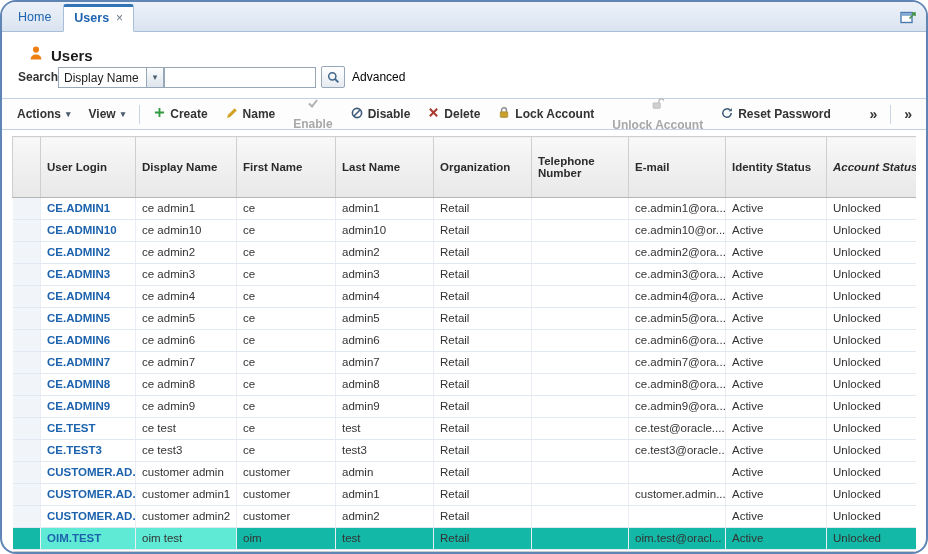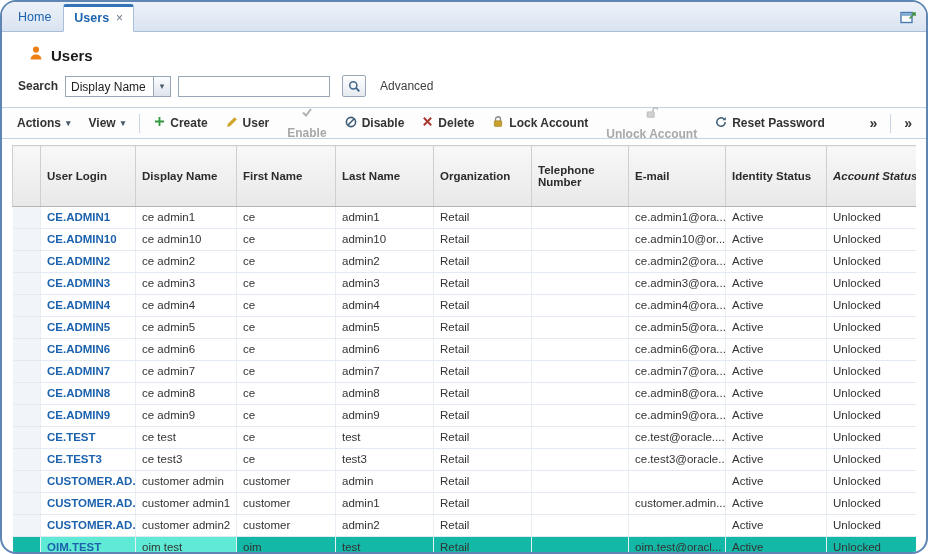--- a/index.html
+++ b/index.html
@@ -10,28 +10,28 @@
   .tabbar{height:30px;background:linear-gradient(#edf2f9,#d9e3f0);border-bottom:1px solid #a9bfd9;display:flex;align-items:flex-end;padding:0 10px;position:relative;}
   .home-link{color:#1e64b0;font-size:12.5px;padding:0 12px 7px 6px;cursor:pointer;}
   .tab{background:#fff;border:1px solid #a9bfd9;border-bottom:1px solid #fff;border-top:3px solid #3274b5;border-radius:3px 3px 0 0;padding:4px 10px 6px 10px;display:flex;align-items:center;gap:7px;margin-bottom:-1px;}
   .tab-label{color:#1e64b0;font-weight:bold;font-size:12.5px;}
   .tab-close{color:#6b7786;font-size:12px;line-height:1;cursor:pointer;}
   .newwin{position:absolute;right:9px;top:7px;width:17px;height:15px;cursor:pointer;}
 
   
   .title-row{display:flex;align-items:center;gap:7px;padding:13px 0 0 26px;}
   .title-row h1{font-size:15px;color:#1a1a1a;}
-  .search-row{display:flex;align-items:center;gap:7px;margin:10px 0 0 16px;font-size:12px;}
+  .search-row{display:flex;align-items:center;margin:1px 0 0 16px;font-size:12px;}
   .search-label{font-weight:bold;color:#333;}
   .combo{display:flex;width:106px;height:21px;border:1px solid #98a7b8;background:#fff;}
   .combo-text{flex:1;font-size:12px;color:#222;padding:3px 5px;white-space:nowrap;overflow:hidden;}
   .combo-btn{width:17px;border-left:1px solid #98a7b8;background:linear-gradient(#fcfdfe,#dde4ec);display:flex;align-items:center;justify-content:center;font-size:9px;color:#4a5b6e;cursor:pointer;}
   .search-input{width:152px;height:21px;border:1px solid #98a7b8;padding:0 5px;font-size:12px;font-family:inherit;}
   .search-btn{width:24px;height:22px;border:1px solid #98a7b8;background:linear-gradient(#fff,#e6ebf1);display:flex;align-items:center;justify-content:center;margin-left:5px;cursor:pointer;border-radius:2px;}
-  .adv-link{color:#404040;margin-left:7px;cursor:pointer;}
+  .adv-link{color:#000000;margin-left:7px;cursor:pointer;}
 
   
   .toolbar{margin-top:10px;height:32px;border-top:1px solid #c3d2e3;border-bottom:1px solid #c3d2e3;display:flex;align-items:center;padding:12px 6px;background:#fdfdfe;font-size:12px;color:#333;}
   .menu-btn,.tbtn{display:flex;align-items:center;gap:5px;padding:0 9px;font-weight:bold;cursor:pointer;white-space:nowrap;background:none;border:none;font-family:inherit;font-size:12px;color:#333;}
   .caret{font-size:9px;color:#4a5b6e;}
   .tsep{width:1px;height:19px;background:#c9d5e2;margin:0 5px;}
   .tbtn.disabled{color:#a8a8a8;flex-direction:column;}
   .spacer{flex:1;}
   .chev{font-size:14px;color:#333;padding:0 8px;cursor:pointer;font-weight:bold;}
 
@@ -115,21 +115,21 @@
     <button class="tbtn">
       <span><svg width="11" height="11" viewBox="0 0 12 12">
             <path d="M5 1h2v4h4v2H7v4H5V7H1V5h4z" fill="#2f9a3f"></path>
           </svg></span>
       <span>Create</span>
     </button>
     <button class="tbtn">
       <span><svg width="12" height="12" viewBox="0 0 12 12">
             <path d="M1 11l1-3.2L8.6 1.2l2.2 2.2L4.2 10 1 11z" fill="#d0a225"></path>
           </svg></span>
-      <span>User</span>
+      <span>Name</span>
     </button>
     <button class="tbtn disabled">
       <span><svg width="12" height="12" viewBox="0 0 12 12">
             <path d="M2 6.5l3 3 5-6.5" fill="none" stroke="#b0b0b0" stroke-width="2"></path>
           </svg></span>
       <span>Enable</span>
     </button>
     <button class="tbtn">
       <span><svg width="12" height="12" viewBox="0 0 12 12">
             <circle cx="6" cy="6" r="4.6" fill="none" stroke="#3d5a77" stroke-width="1.6"></circle>

